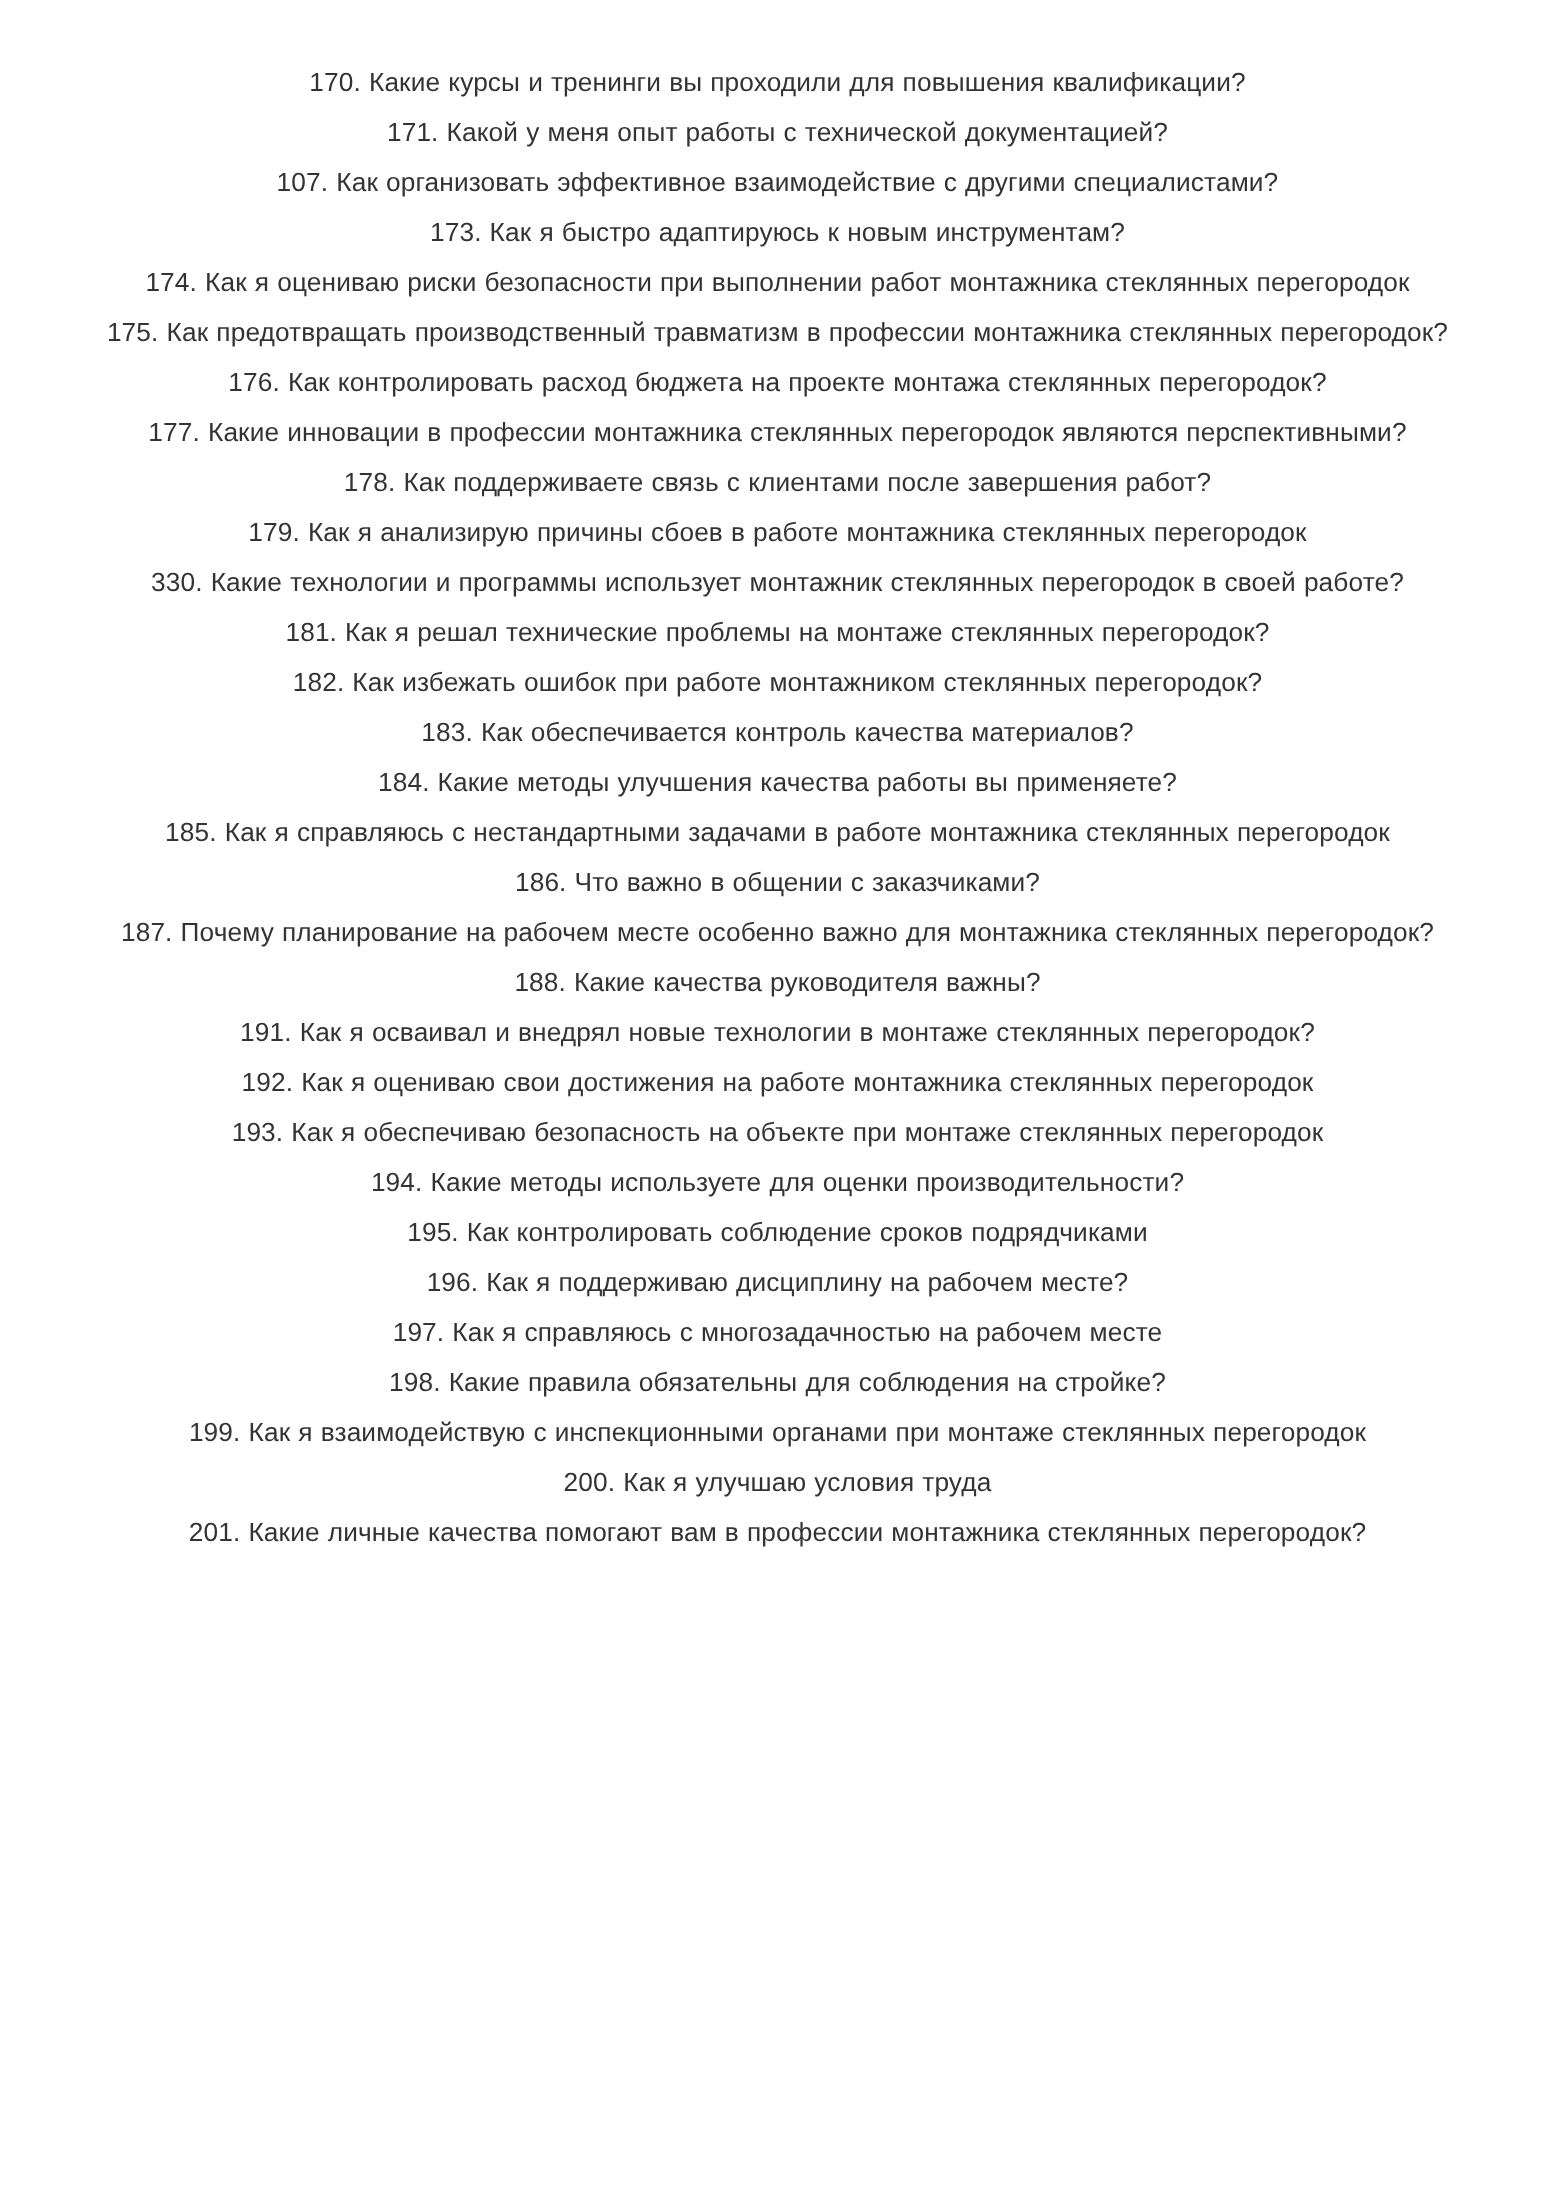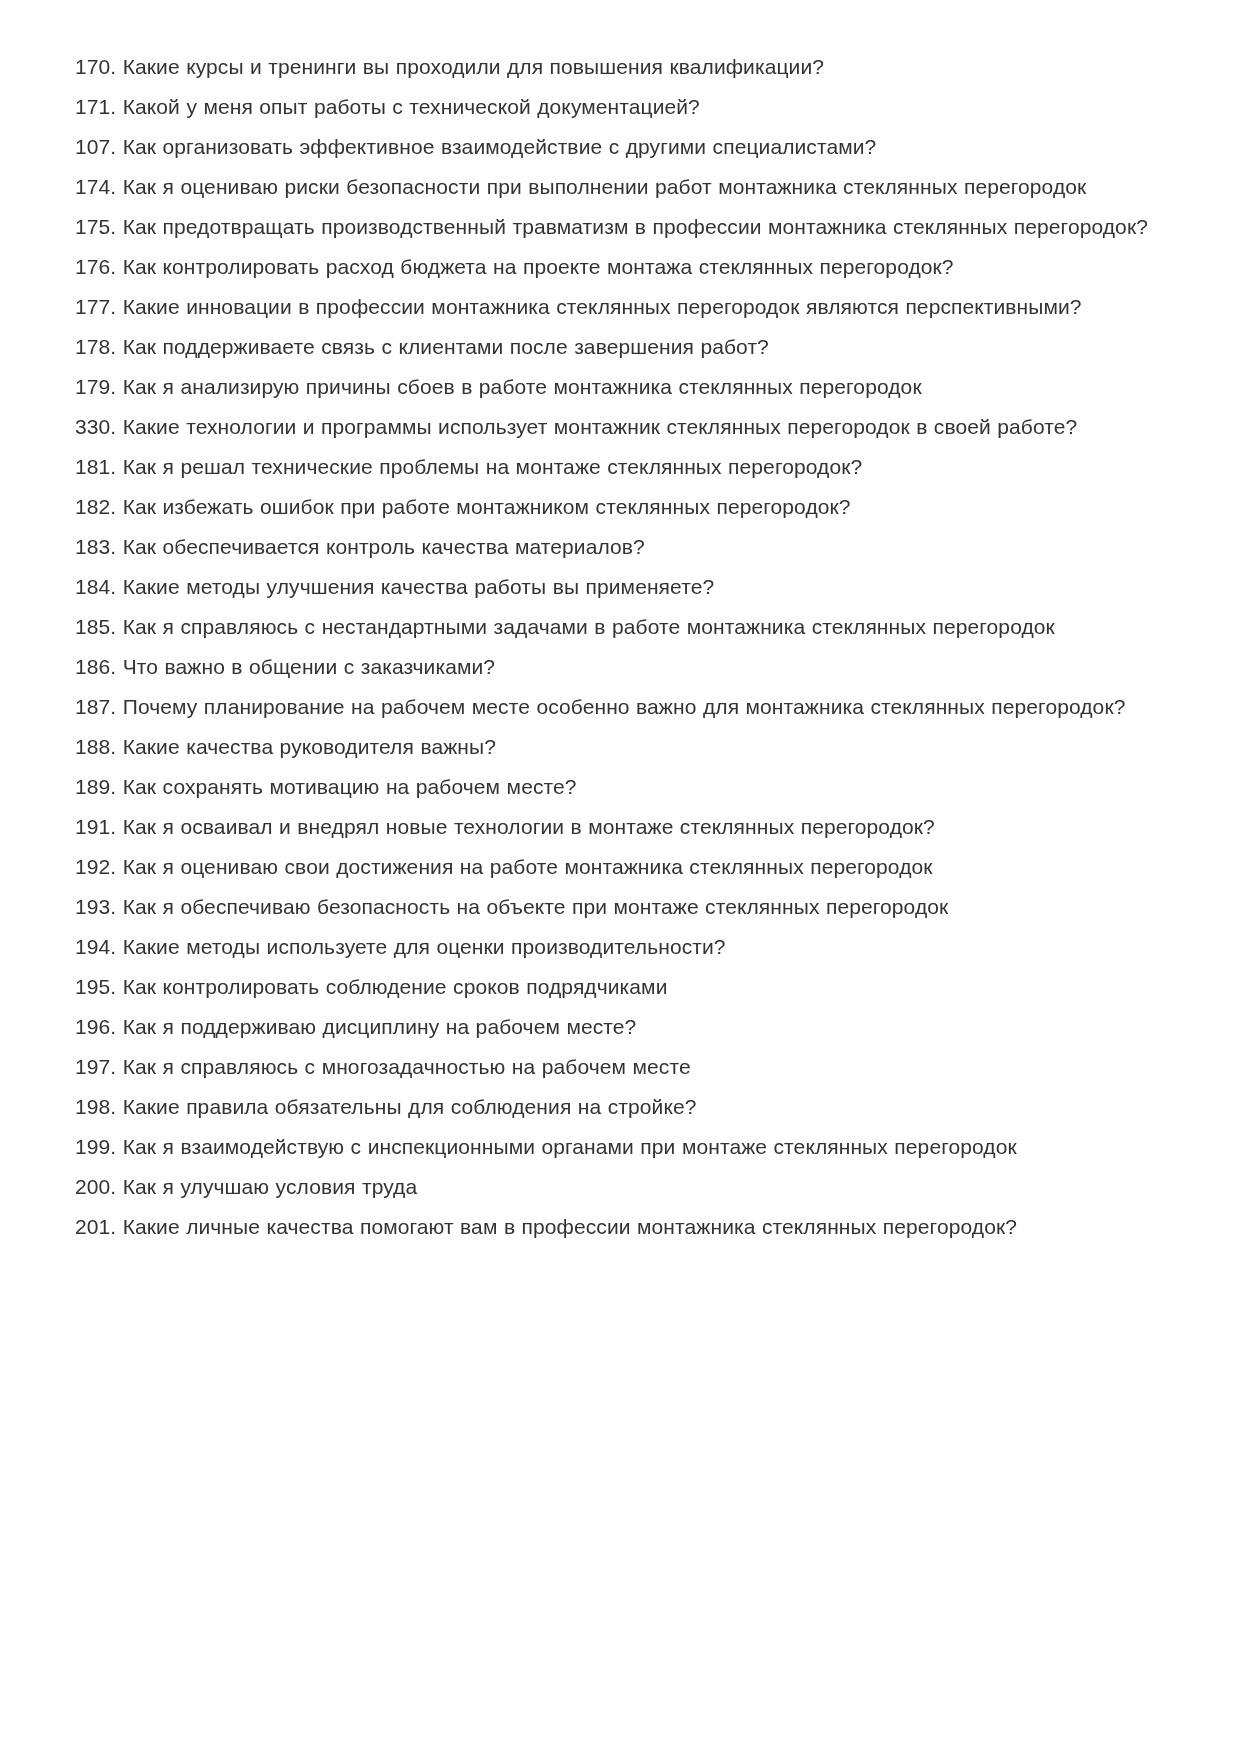--- a/index.html
+++ b/index.html
@@ -6,20 +6,21 @@
     margin: 0;
     padding: 0;
     background: #ffffff;
   }
   .page {
     width: 1239px;
     height: 1753px;
     box-sizing: border-box;
     background: #ffffff;
     overflow: hidden;
+    text-align: center;
   }
   .question-list {
     box-sizing: border-box;
     padding: 47px 70px 0 75px;
     font-family: "Liberation Sans", "DejaVu Sans", sans-serif;
     font-size: 21px;
     line-height: 40px;
     color: #333333;
   }
   .question {
@@ -31,36 +32,36 @@
   }
 </style>
 </head>
 <body>
 
 <div class="page">
   <div class="question-list" id="question-list">
       <p class="question">170. Какие курсы и тренинги вы проходили для повышения квалификации?</p>
       <p class="question">171. Какой у меня опыт работы с технической документацией?</p>
       <p class="question">107. Как организовать эффективное взаимодействие с другими специалистами?</p>
+      <p class="question">173. Как я быстро адаптируюсь к новым инструментам?</p>
       <p class="question">174. Как я оцениваю риски безопасности при выполнении работ монтажника стеклянных перегородок</p>
       <p class="question">175. Как предотвращать производственный травматизм в профессии монтажника стеклянных перегородок?</p>
       <p class="question">176. Как контролировать расход бюджета на проекте монтажа стеклянных перегородок?</p>
       <p class="question">177. Какие инновации в профессии монтажника стеклянных перегородок являются перспективными?</p>
       <p class="question">178. Как поддерживаете связь с клиентами после завершения работ?</p>
       <p class="question">179. Как я анализирую причины сбоев в работе монтажника стеклянных перегородок</p>
       <p class="question">330. Какие технологии и программы использует монтажник стеклянных перегородок в своей работе?</p>
       <p class="question">181. Как я решал технические проблемы на монтаже стеклянных перегородок?</p>
       <p class="question">182. Как избежать ошибок при работе монтажником стеклянных перегородок?</p>
       <p class="question">183. Как обеспечивается контроль качества материалов?</p>
       <p class="question">184. Какие методы улучшения качества работы вы применяете?</p>
       <p class="question">185. Как я справляюсь с нестандартными задачами в работе монтажника стеклянных перегородок</p>
       <p class="question">186. Что важно в общении с заказчиками?</p>
       <p class="question">187. Почему планирование на рабочем месте особенно важно для монтажника стеклянных перегородок?</p>
       <p class="question">188. Какие качества руководителя важны?</p>
-      <p class="question">189. Как сохранять мотивацию на рабочем месте?</p>
       <p class="question">191. Как я осваивал и внедрял новые технологии в монтаже стеклянных перегородок?</p>
       <p class="question">192. Как я оцениваю свои достижения на работе монтажника стеклянных перегородок</p>
       <p class="question">193. Как я обеспечиваю безопасность на объекте при монтаже стеклянных перегородок</p>
       <p class="question">194. Какие методы используете для оценки производительности?</p>
       <p class="question">195. Как контролировать соблюдение сроков подрядчиками</p>
       <p class="question">196. Как я поддерживаю дисциплину на рабочем месте?</p>
       <p class="question">197. Как я справляюсь с многозадачностью на рабочем месте</p>
       <p class="question">198. Какие правила обязательны для соблюдения на стройке?</p>
       <p class="question">199. Как я взаимодействую с инспекционными органами при монтаже стеклянных перегородок</p>
       <p class="question">200. Как я улучшаю условия труда</p>

